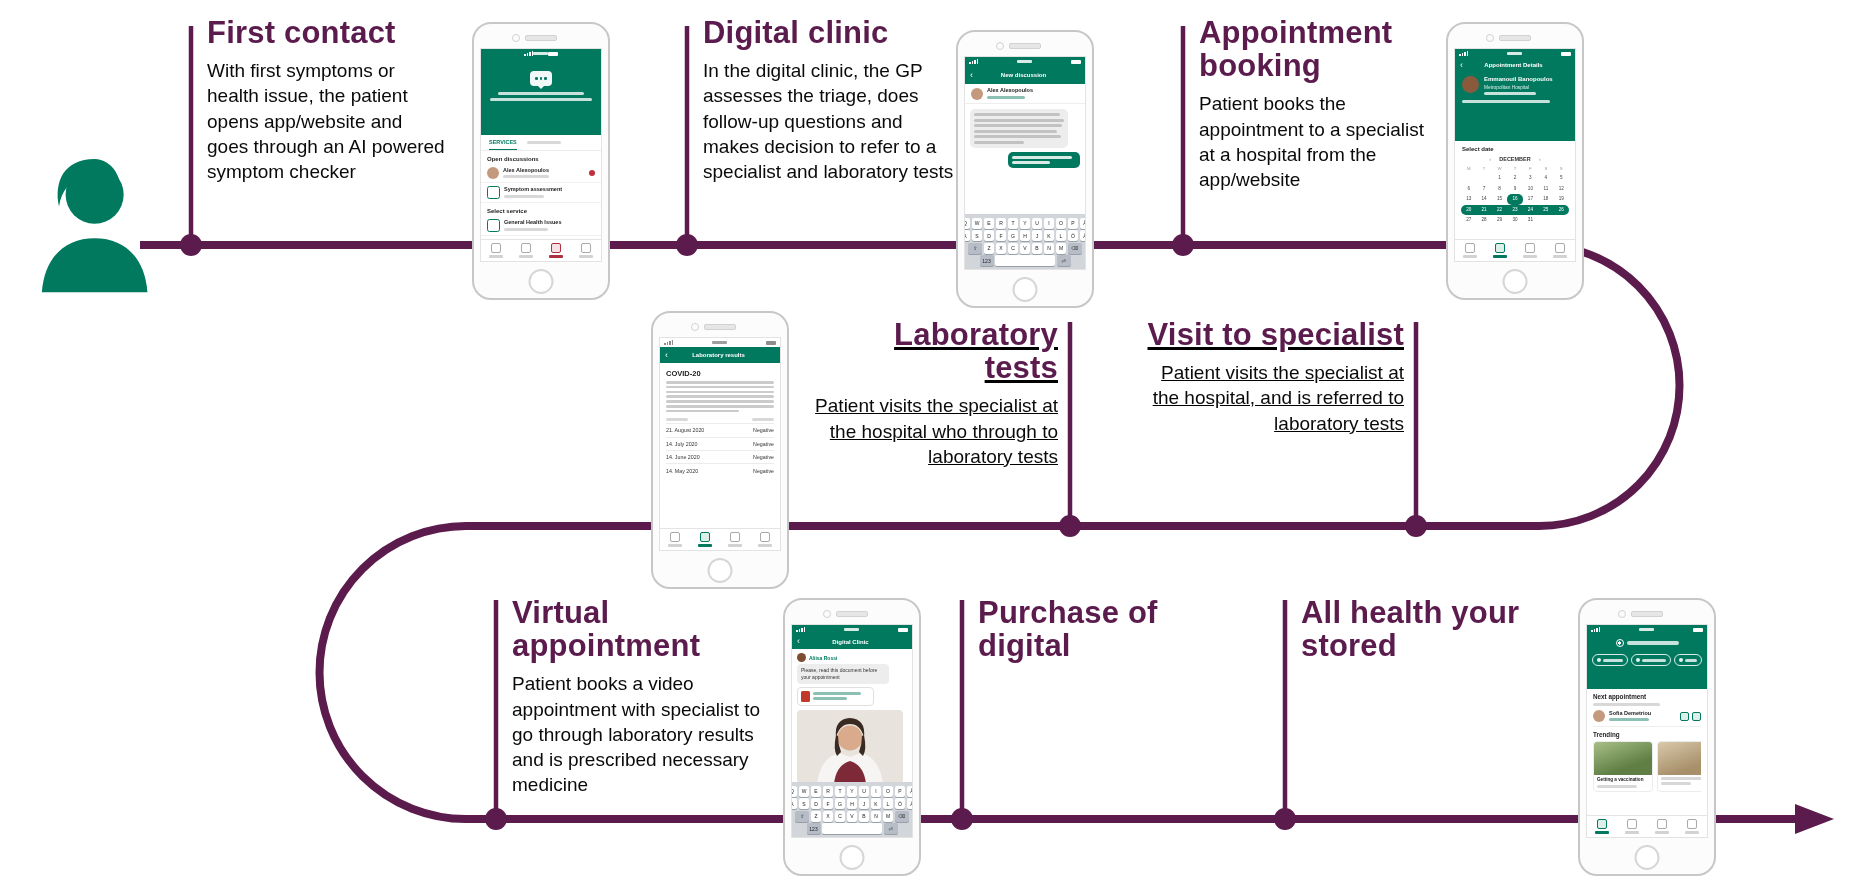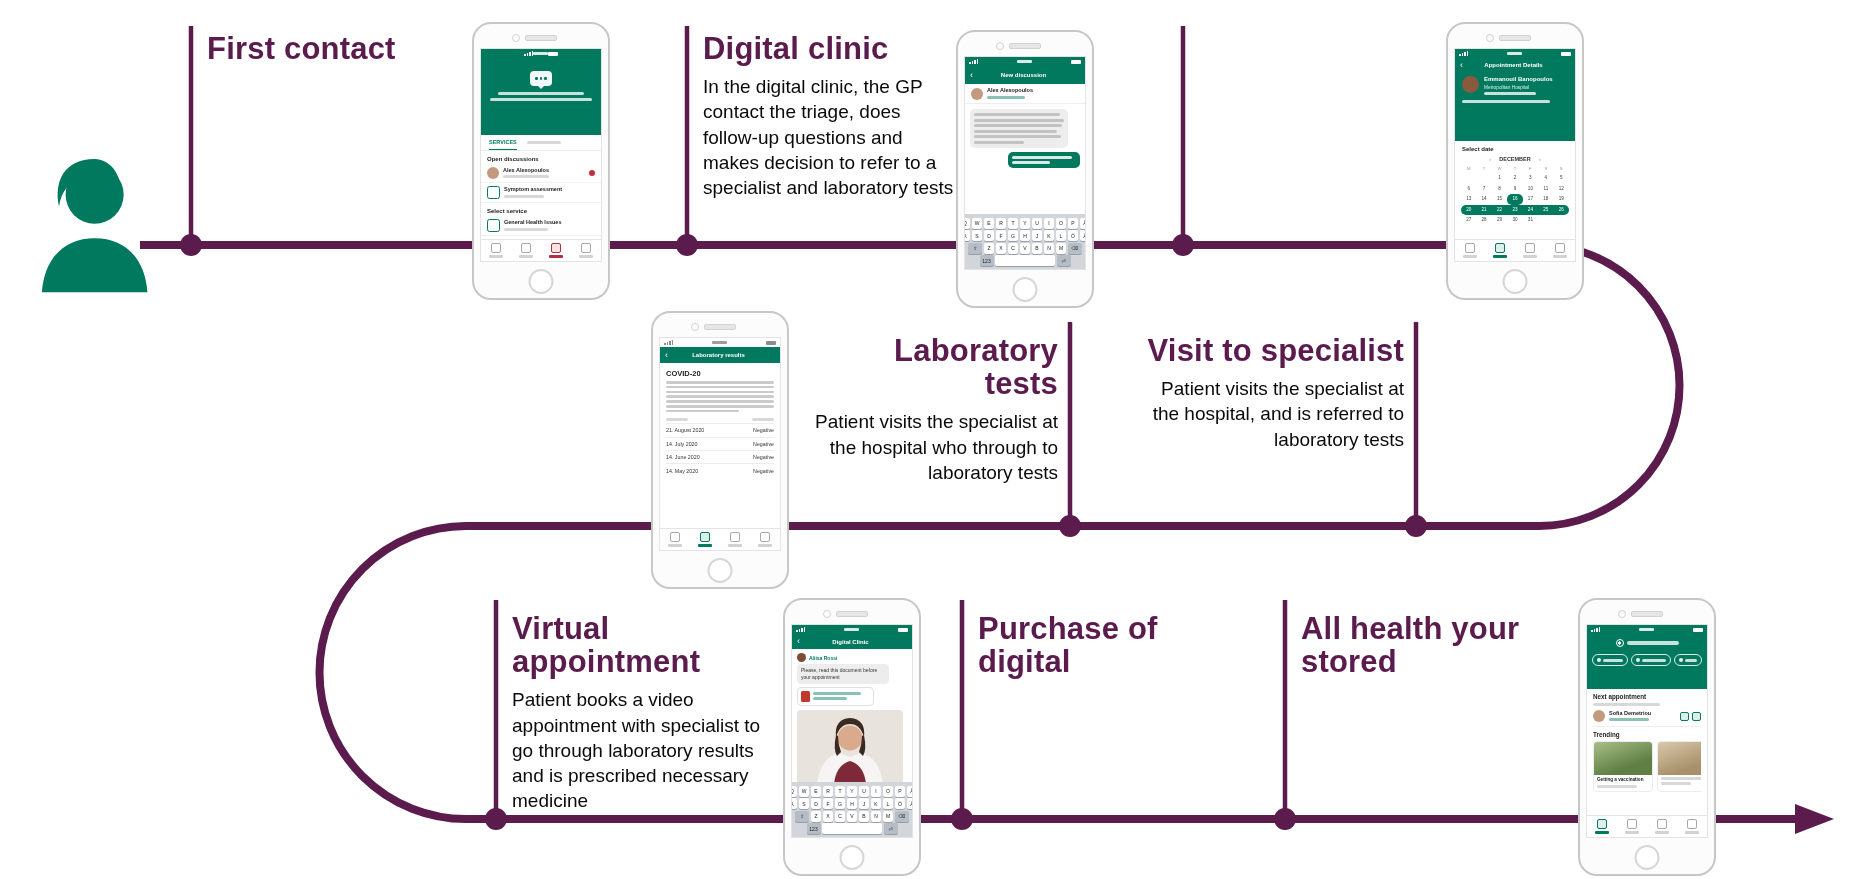--- a/index.html
+++ b/index.html
@@ -1,24 +1,24 @@
 <!DOCTYPE html>
 <html><head>
 <meta charset="utf-8">
 <style>
   html,body{margin:0;padding:0;background:#fff;}
   .canvas{position:relative;width:1859px;height:879px;background:#fff;overflow:hidden;
           font-family:"Liberation Sans","DejaVu Sans",sans-serif;}
   .flow{position:absolute;left:0;top:0;}
 
   
-  .step{position:absolute;margin-top:16px;}
+  .step{position:absolute;}
   .step h2{margin:0 0 9px;font-size:31px;line-height:1.07;color:#5b1b4d;font-weight:700;letter-spacing:.2px;}
   .step p{margin:0;font-size:19px;line-height:1.33;color:#0a0a0a;}
-  .step.right{text-align:right;}
+  .step.right{text-align:right;text-decoration:underline;}
 
   
   .phone{position:absolute;width:138px;height:278px;background:#fcfcfc;border:2px solid #c7c7c7;
          border-radius:19px;box-sizing:border-box;}
   .spk{position:absolute;top:11px;left:50%;transform:translateX(-50%);width:30px;height:4px;
        border-radius:2px;background:#e6e6e6;border:1px solid #d2d2d2;}
   .cam{position:absolute;top:10px;left:50%;margin-left:-29px;width:6px;height:6px;border-radius:50%;
        border:1px solid #d2d2d2;}
   .homebtn{position:absolute;bottom:4px;left:50%;transform:translateX(-50%);width:25px;height:25px;
        border:2px solid #d6d6d6;border-radius:50%;background:#fff;box-sizing:border-box;}
@@ -173,27 +173,32 @@
   <svg style="position:absolute;left:26px;top:152px" width="132" height="142" viewBox="0 0 100 105">
     <g fill="#00795f">
       <circle cx="52" cy="31" r="22"></circle>
       <path d="M52 4 C29 4 21 21 25 40 C27 28 33 21 41 19 C51 16 63 20 69 29 C75 20 65 4 52 4 Z"></path>
       <path d="M12 105 C14 78 30 64 52 64 C74 64 90 78 92 105 Z"></path>
     </g>
   </svg>
 
   <div class="step" style="left:207px;top:16px;width:238px">
     <h2>First contact</h2>
+    <p>With first symptoms or health issue, the patient opens app/website and goes through an AI powered symptom checker</p>
   </div>
 
   <div class="step" style="left:703px;top:16px;width:256px">
     <h2>Digital clinic</h2>
-    <p>In the digital clinic, the GP contact the triage, does follow-up questions and makes decision to refer to a specialist and laboratory tests</p>
-  </div>
-
+    <p>In the digital clinic, the GP assesses the triage, does follow-up questions and makes decision to refer to a specialist and laboratory tests</p>
+  </div>
+
+  <div class="step" style="left:1199px;top:16px;width:242px">
+    <h2>Appointment booking</h2>
+    <p>Patient books the appointment to a specialist at a hospital from the app/website</p>
+  </div>
 
   <div class="step right" style="left:813px;top:318px;width:245px">
     <h2>Laboratory tests</h2>
     <p>Patient visits the specialist at the hospital who through to laboratory tests</p>
   </div>
 
   <div class="step" style="left:512px;top:596px;width:262px">
     <h2>Virtual appointment</h2>
     <p>Patient books a video appointment with specialist to go through laboratory results and is prescribed necessary medicine</p>
   </div>

